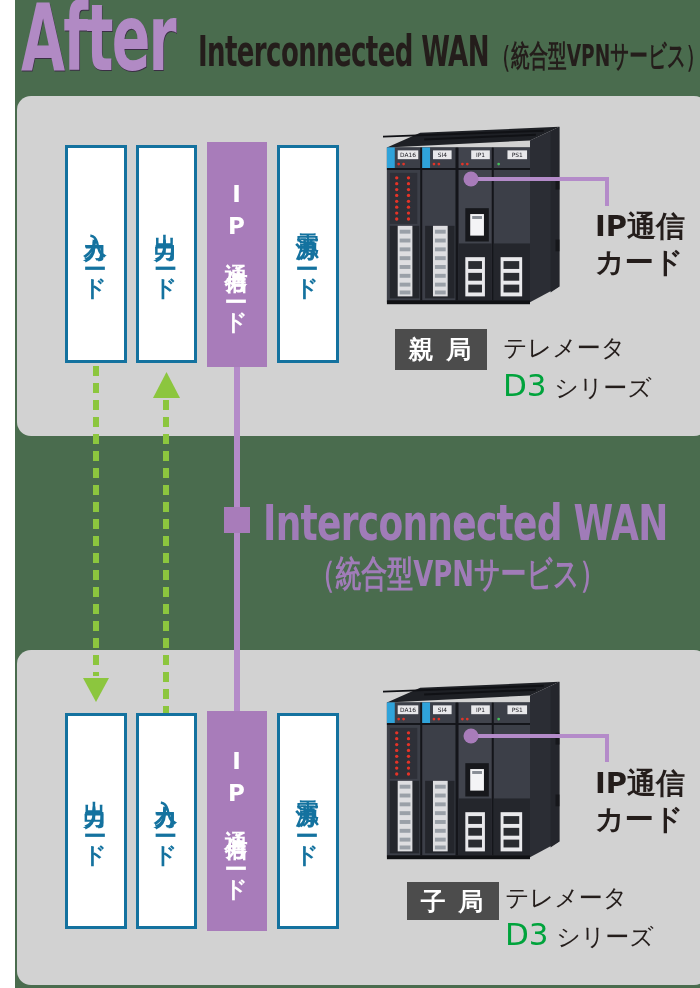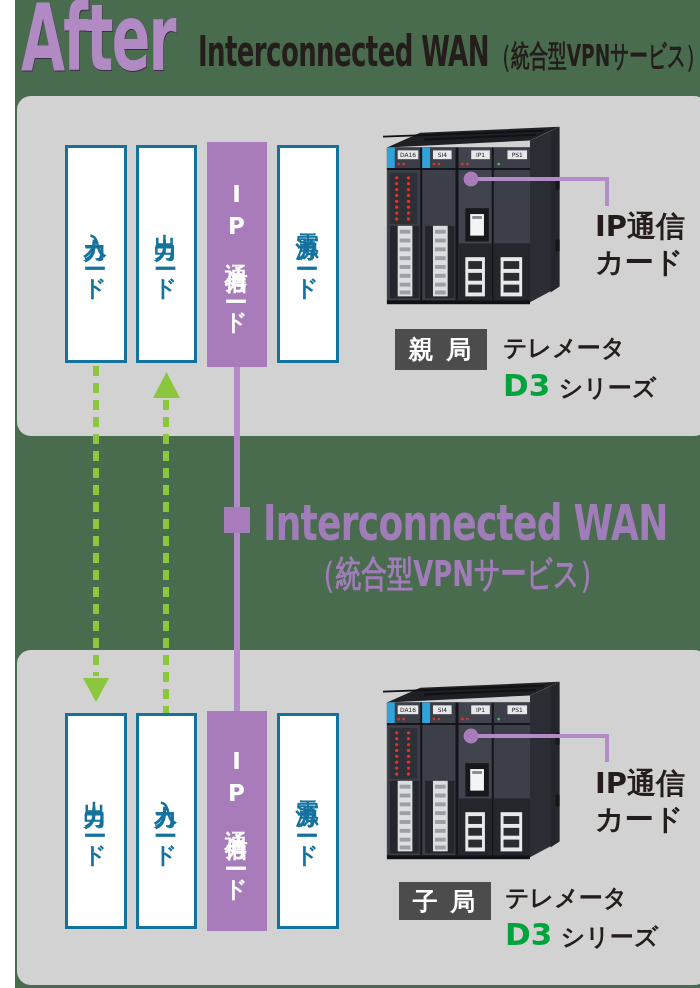--- a/index.html
+++ b/index.html
@@ -39,22 +39,22 @@
 
   
   .device{position:absolute;width:196px;height:188px;}
   .device.top{left:368px;top:123px;}
   .device.bottom{left:368px;top:678px;}
 
   
   .badge{position:absolute;background:var(--badge_gray);color:#fff;font-weight:bold;font-size:25px;
         display:flex;align-items:center;justify-content:center;letter-spacing:2px;text-align:center;}
   .badge.master{left:380px;top:329px;width:92px;height:41px;}
-  .badge.slave{left:384px;top:882px;width:92px;height:38px;}
-  .prod{position:absolute;font-weight:bold;color:var(--text_dark);font-size:24px;line-height:26px;
+  .badge.slave{left:392px;top:882px;width:92px;height:38px;}
+  .prod{position:absolute;font-weight:normal;color:var(--text_dark);font-size:24px;line-height:26px;
         white-space:nowrap;}
   .prod .model{color:var(--d3_green);font-size:31px;text-align:right;}
   .p-t1{left:488px;top:335px;}
   .p-t2{left:488px;top:372px;}
   .p-b1{left:490px;top:885px;}
   .p-b2{left:490px;top:921px;}
 
   
   .callout{position:absolute;font-weight:bold;color:var(--text_dark);font-size:29px;line-height:36px;
         white-space:nowrap;}

